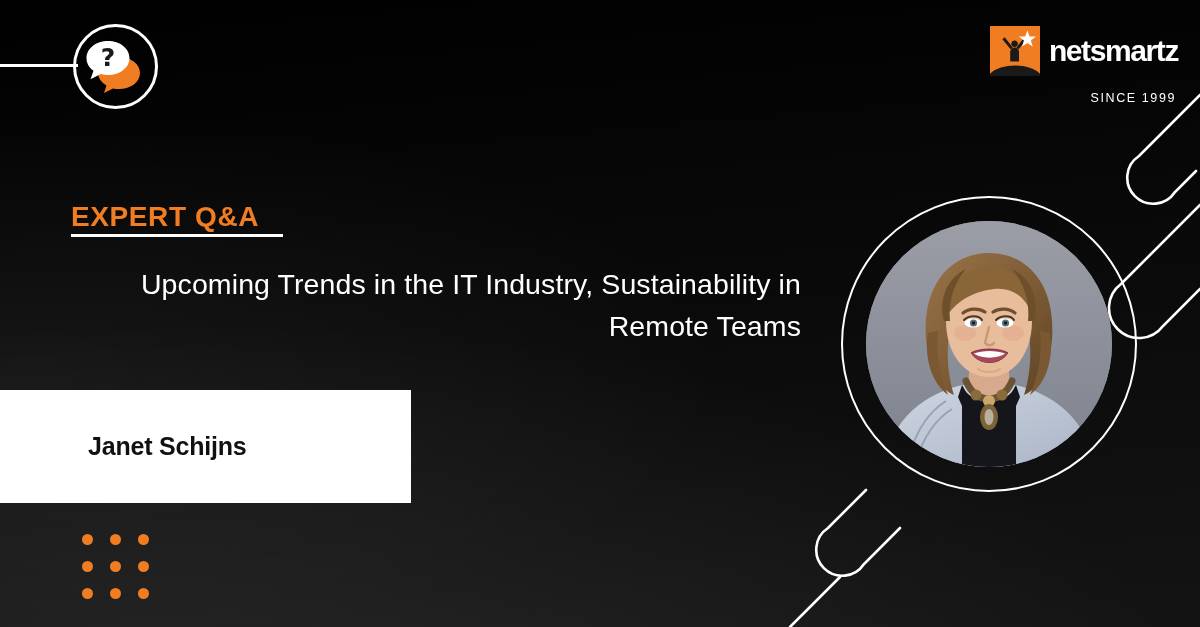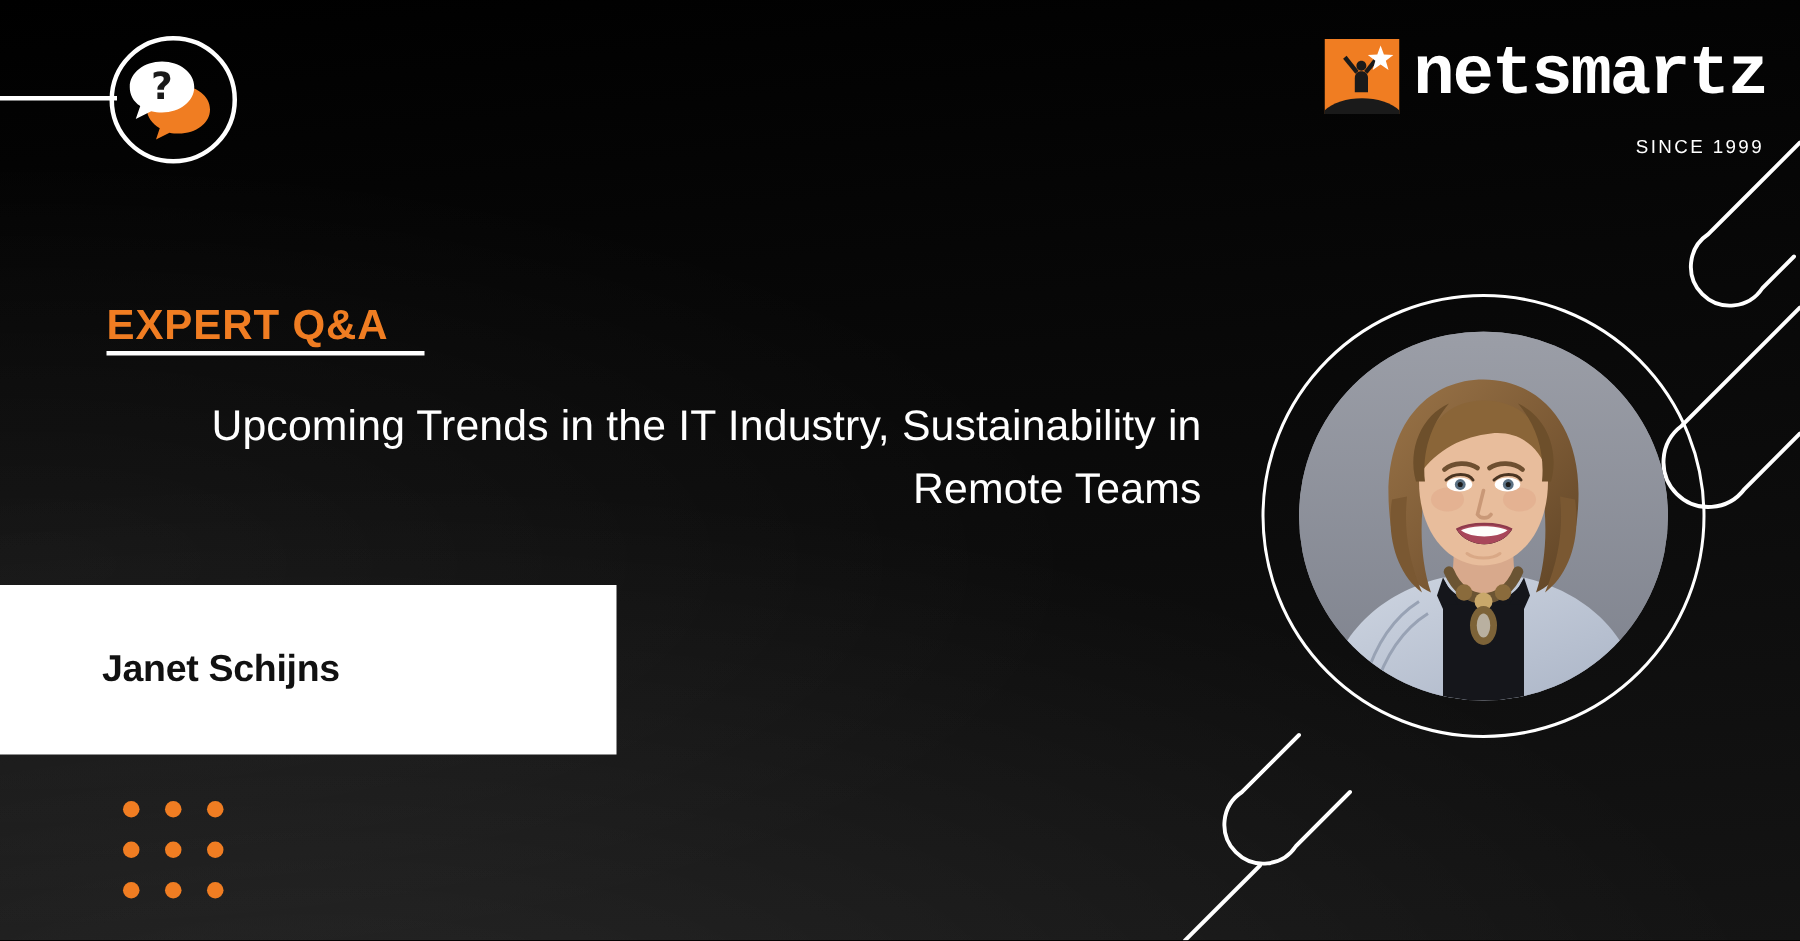--- a/index.html
+++ b/index.html
@@ -71,25 +71,25 @@
     align-items: center;
     gap: 9px;
   }
   .logo-mark {
     width: 50px;
     height: 50px;
     position: relative;
   }
   .logo-word {
     color: #ffffff;
-    font-size: 46px;
+    font-size: 30px;
     font-weight: 700;
     letter-spacing: -1.4px;
     line-height: 0.86;
-    font-family: Liberation Mono, monospace;
+    font-family: Liberation Sans, sans-serif;
   }
   .logo-since {
     color: #ffffff;
     font-size: 12.5px;
     letter-spacing: 1.6px;
     margin-top: 15px;
     margin-right: 2px;
     font-family: "Liberation Sans", sans-serif;
   }
 
@@ -130,21 +130,21 @@
 
   
   .name-card {
     position: absolute;
     left: 0;
     top: 390px;
     width: 411px;
     height: 113px;
     background: #ffffff;
     box-sizing: border-box;
-    padding-left: 68px;
+    padding-left: 88px;
     display: flex;
     flex-direction: column;
     justify-content: center;
   }
   .name-card .person-name {
     color: #111111;
     font-size: 25px;
     font-weight: 700;
     letter-spacing: -0.2px;
     line-height: 1.15;

